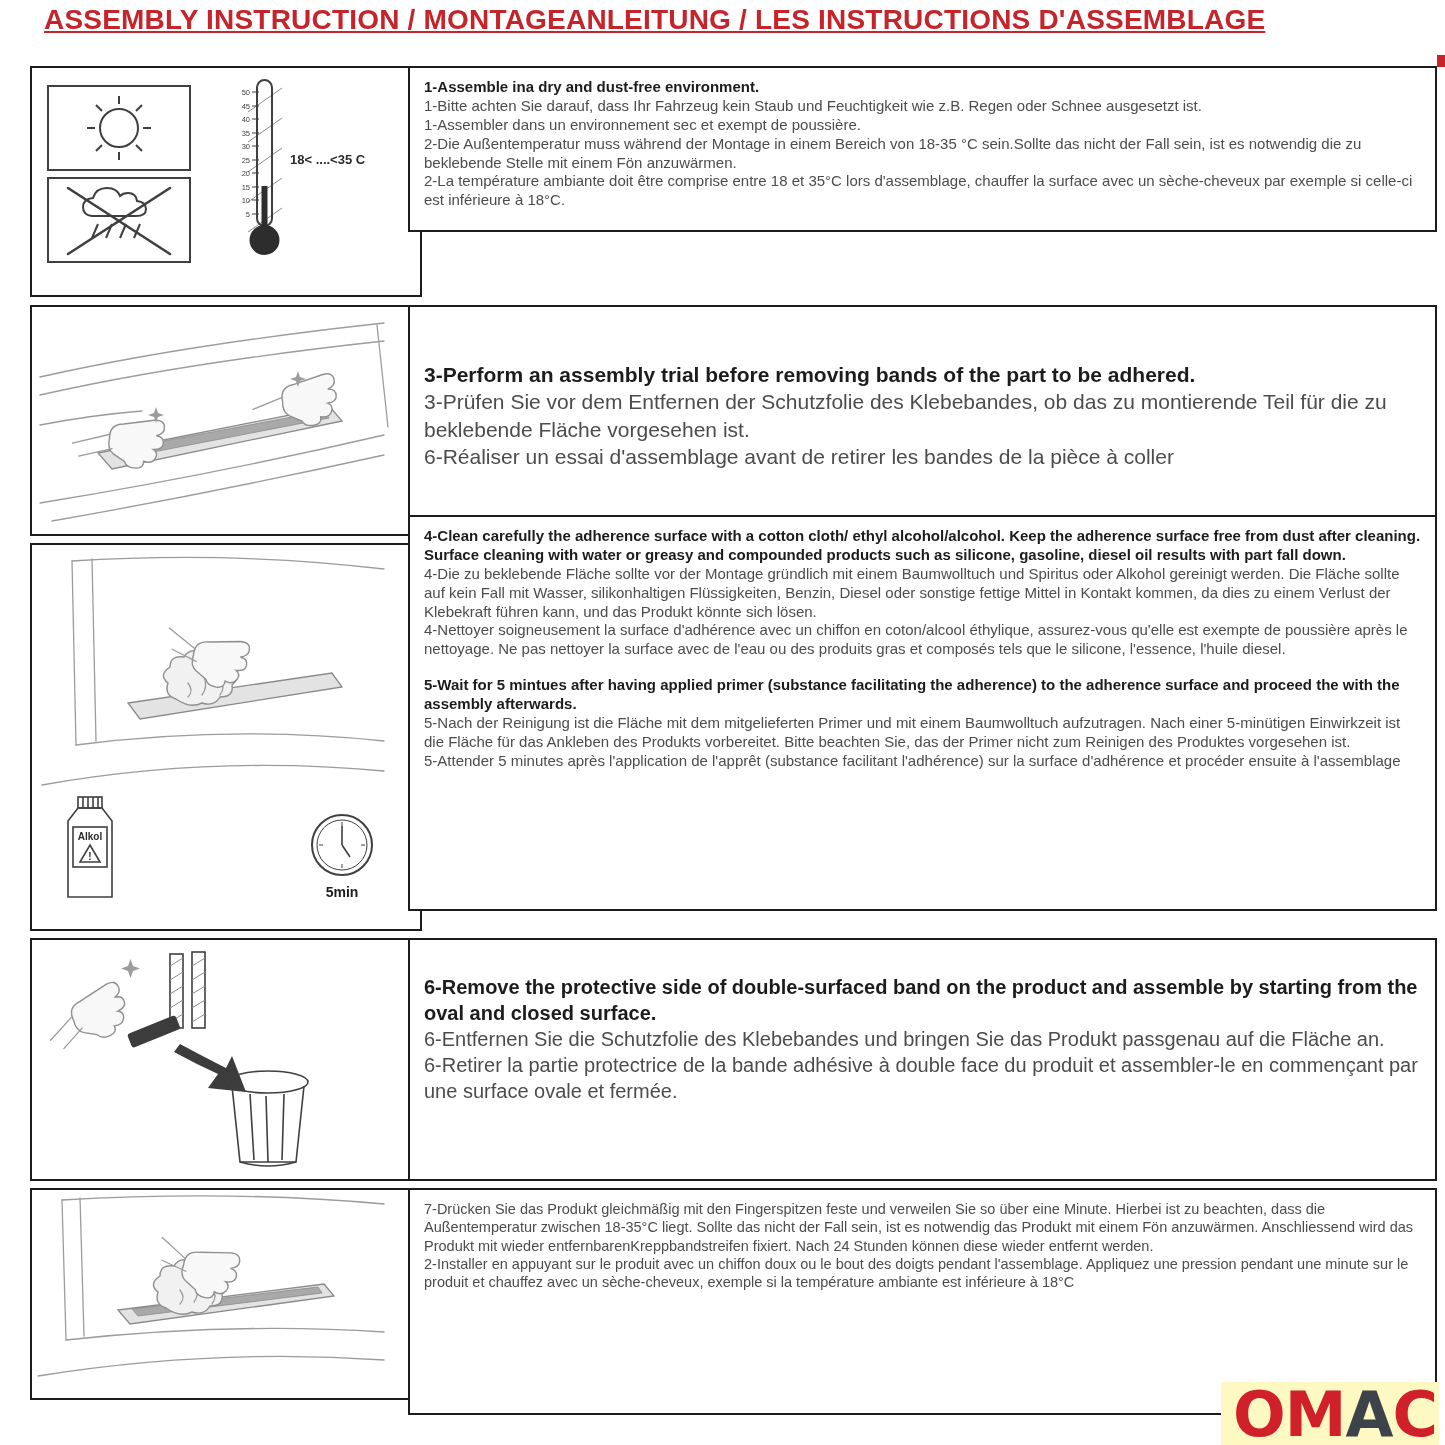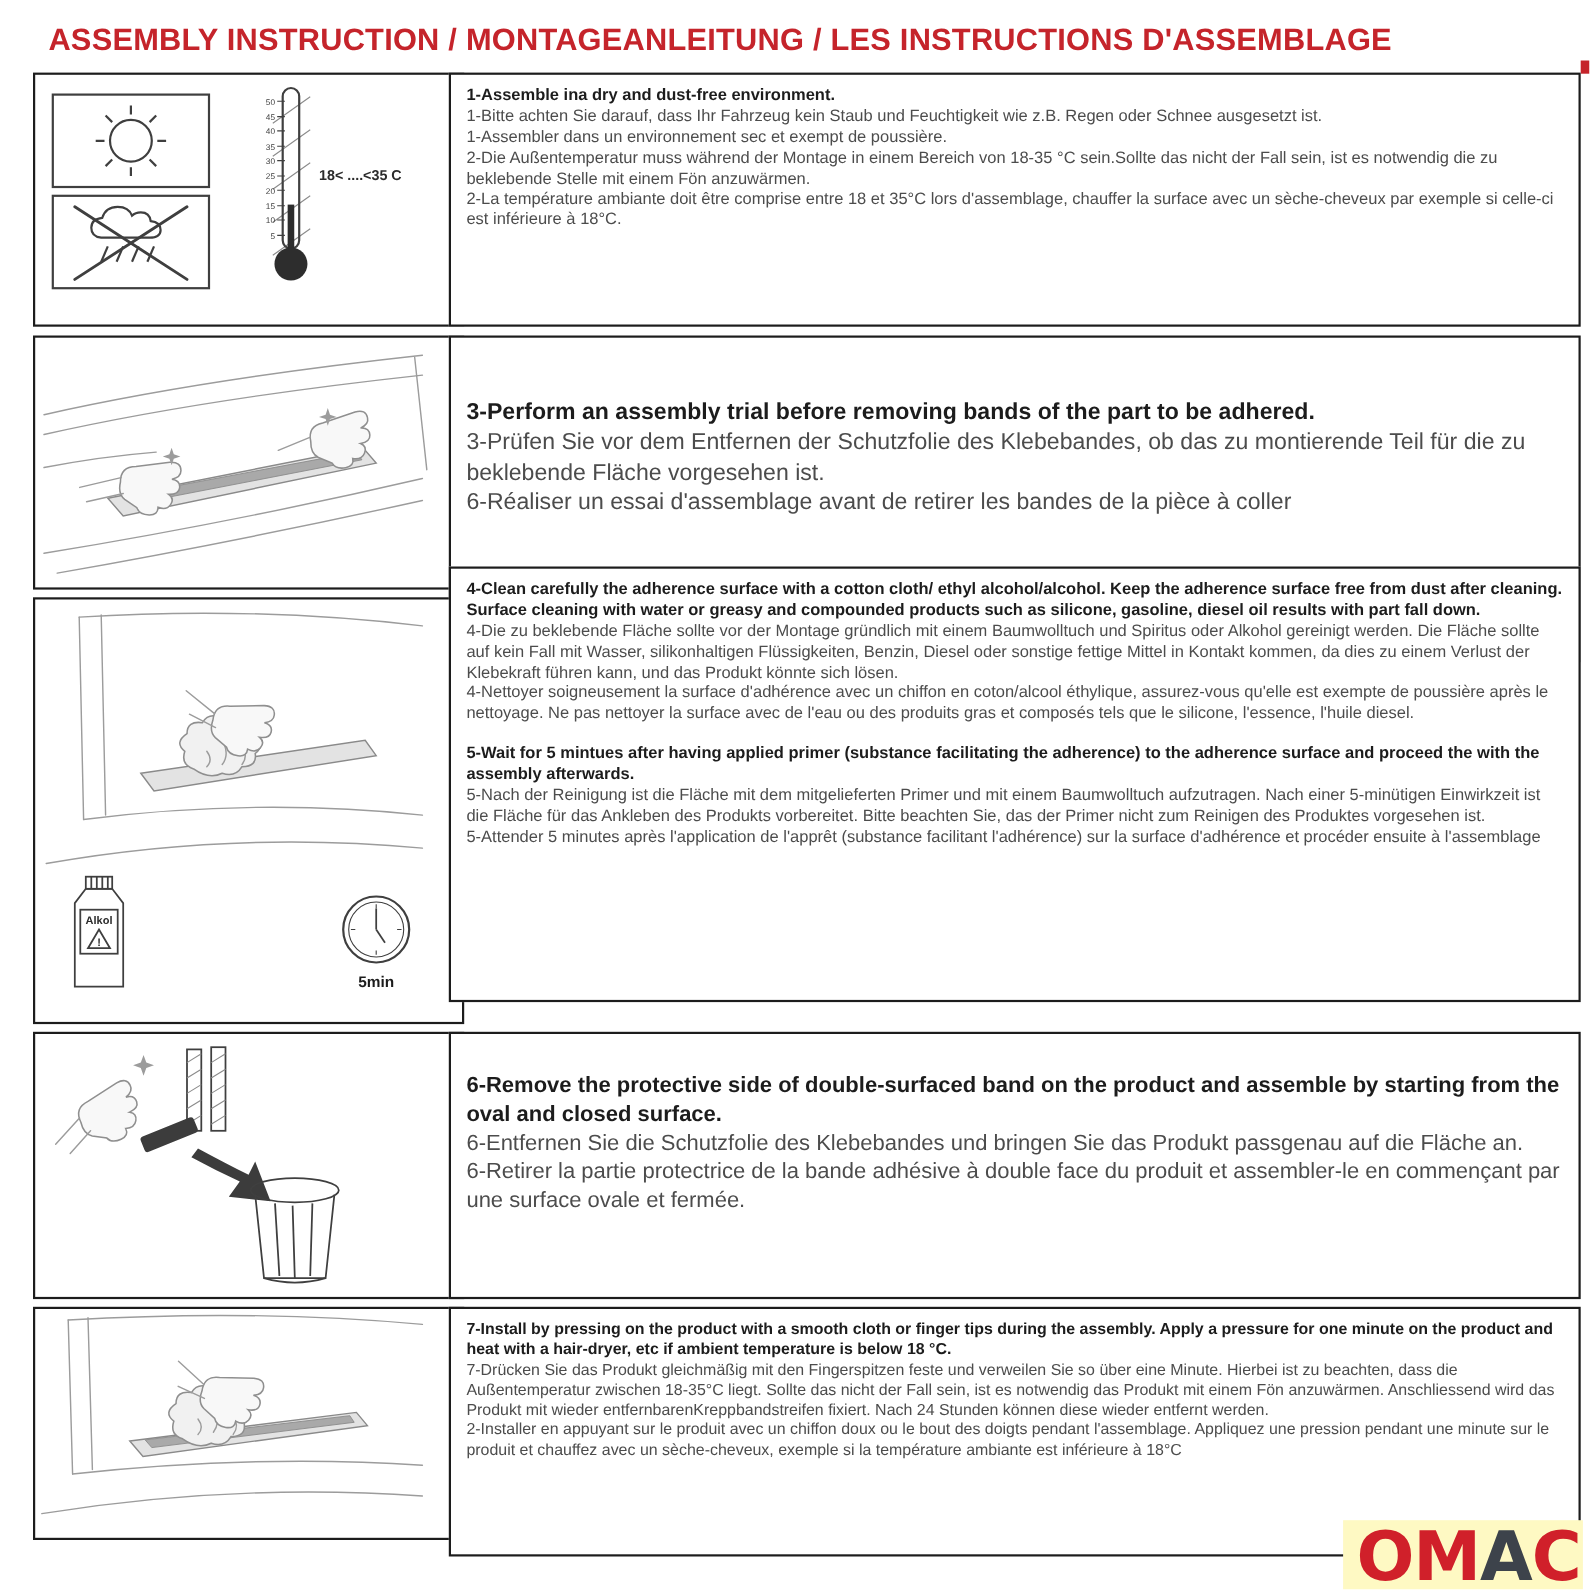--- a/index.html
+++ b/index.html
@@ -2,23 +2,23 @@
 <html><head>
 <meta charset="utf-8">
 <style>
   * { margin:0; padding:0; box-sizing:border-box; }
   html,body { background:#ffffff; }
   body {
     width:1445px; height:1445px; position:relative; overflow:hidden;
     font-family:"Liberation Sans", sans-serif; color:#4c4c4c;
   }
   .page-title {
-    position:absolute; left:44px; top:20px;
+    position:absolute; left:44px; top:4px;
     font-size:28px; font-weight:bold; color:#c5242b;
-    white-space:nowrap; letter-spacing:0.2px;
+    white-space:nowrap; letter-spacing:0.2px;text-decoration:underline;
   }
   .red-mark { position:absolute; right:0; top:55px; width:8px; height:12px; background:#c5242b; }
   .box { position:absolute; border:2px solid #1c1c1c; background:#fff; }
   .illus { left:30px; width:392px; }
   .txt   { left:408px; width:1029px; padding:10px 14px; }
   .txt p { line-height:1.26; }
   .b { font-weight:bold; color:#1c1c1c; }
   .mt { margin-top:17px; }
   .t-norm { font-size:15px; }
   .t-big  { font-size:21px; padding-top:54px; }
@@ -117,21 +117,21 @@
         <text x="218" y="95">25</text>
         <text x="218" y="108">20</text>
         <text x="218" y="122">15</text>
         <text x="218" y="135">10</text>
         <text x="218" y="149">5</text>
       </g>
       <text x="258" y="96" class="thermo-label">18&lt; ....&lt;35 C</text>
     </g>
   </svg>
 </div>
-<div class="box txt t-norm" style="top:66px;height:231px">
+<div class="box txt t-norm" style="top:66px;height:166px">
   <p class="b">1-Assemble ina dry and dust-free environment.</p>
   <p>1-Bitte achten Sie darauf, dass Ihr Fahrzeug kein Staub und Feuchtigkeit wie z.B. Regen oder Schnee ausgesetzt ist.</p>
   <p>1-Assembler dans un environnement sec et exempt de poussière.</p>
   <p>2-Die Außentemperatur muss während der Montage in einem Bereich von 18-35 °C  sein.Sollte das nicht der Fall sein, ist es notwendig die zu beklebende Stelle mit einem Fön anzuwärmen.</p>
   <p>2-La température ambiante doit être comprise entre 18 et 35°C lors d'assemblage, chauffer la surface avec un sèche-cheveux par exemple si celle-ci est inférieure à 18°C.</p>
 </div>
 
 <div class="box illus" style="top:305px;height:231px">
   <svg viewBox="0 0 360 227" width="360" height="227">
     <g class="sketch">
@@ -278,20 +278,19 @@
       <path class="cloth" d="M-34,6 q-12,-4 -8,-16 q-10,-8 2,-16 q0,-12 14,-10 q6,-10 18,-4 q12,-6 18,4 q14,-2 12,12 q10,8 0,16 q2,12 -12,12 q-6,10 -18,6 q-12,6 -26,-4 z"></path>
       <path class="sketch" d="M-20,-12 q6,8 0,14 M-4,-18 q4,10 -2,18 M12,-14 q6,8 0,16"></path>
     </g>
     <g transform="translate(186,78) rotate(16)">
       <path class="hand" d="M-34,6 q-2,-14 12,-16 l30,-8 q10,-2 11,6 q1,6 -7,9 q8,0 8,7 q0,6 -9,7 q6,3 3,9 q-3,6 -11,4 q1,7 -7,8 q-9,1 -12,-5 l-12,-6 q-7,-4 -6,-15 z"></path>
       <path class="sketch" d="M-34,0 l-28,-14 M-30,12 l-26,-4"></path>
     </g>
   </svg>
 </div>
 <div class="box txt t-small" style="top:1188px;height:227px">
-  <p class="b">7-Install by pressing on the product with a smooth cloth or finger tips during the assembly. Apply a pressure for one minute on the product and heat with a hair-dryer, etc if ambient temperature is below 18 °C.</p>
   <p>7-Drücken Sie das Produkt gleichmäßig mit den Fingerspitzen feste und verweilen Sie so über eine Minute. Hierbei ist zu beachten, dass die Außentemperatur zwischen 18-35°C liegt. Sollte das nicht der Fall sein, ist es notwendig das Produkt mit einem Fön anzuwärmen. Anschliessend wird das Produkt mit wieder entfernbarenKreppbandstreifen fixiert. Nach 24 Stunden können diese wieder entfernt werden.</p>
   <p>2-Installer en appuyant sur le produit avec un chiffon doux ou le bout des doigts pendant l'assemblage. Appliquez une pression pendant une minute sur le produit et chauffez avec un sèche-cheveux, exemple si la température ambiante est inférieure à 18°C</p>
 </div>
 
 <div class="logo">
   <span class="red">O</span><span class="red">M</span><span class="dark">A</span><span class="red">C</span>
 </div>
 
 </body></html>

